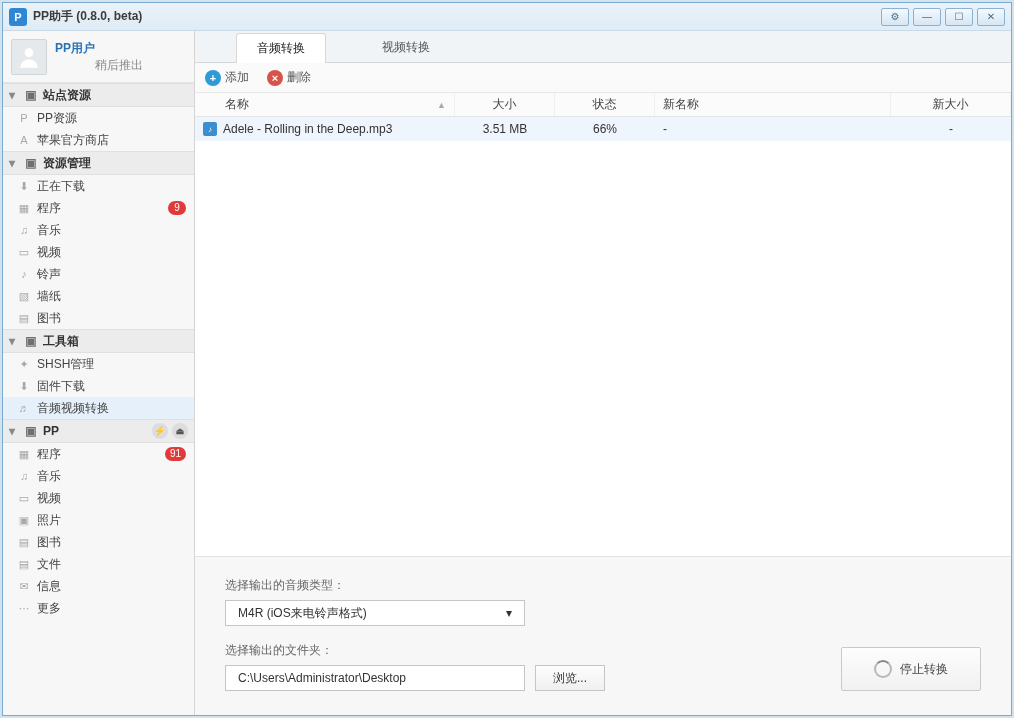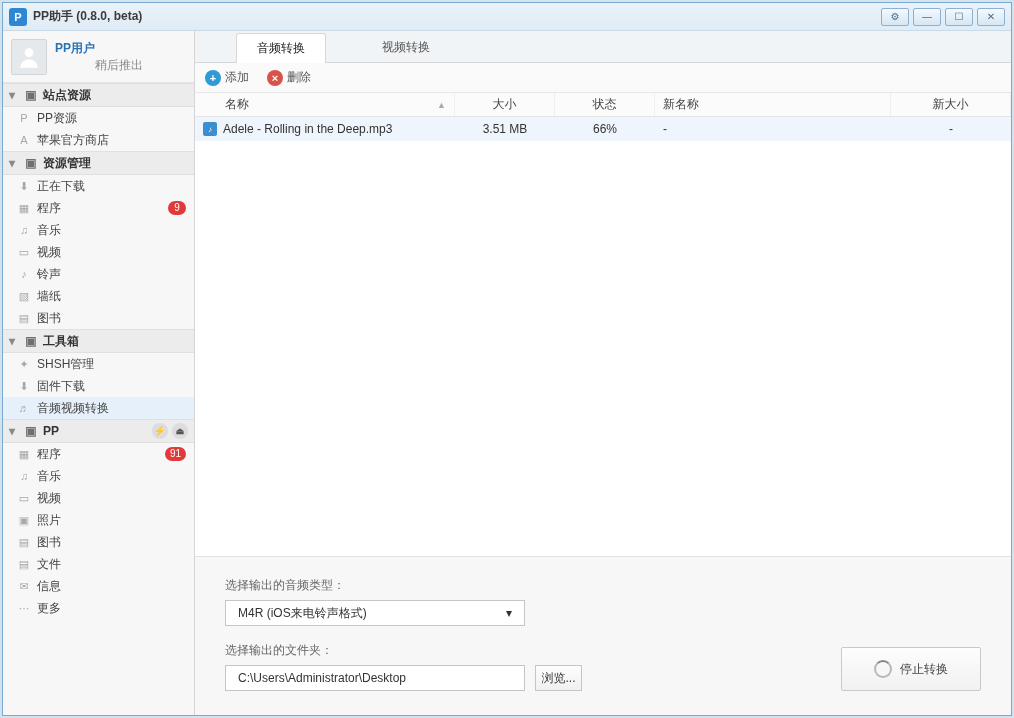--- a/index.html
+++ b/index.html
@@ -51,21 +51,21 @@
 .row .c-newname { flex: 1; }
 .row .c-newsize { flex: 0 0 120px; text-align: center; }
 .filler { flex: 1; }
 .bottom-panel { padding: 20px 30px 24px 30px; background: #f7f7f7; border-top: 1px solid #e3e3e3; display: flex; align-items: flex-end; gap: 8px; }
 .left-controls { flex: 1; }
 .lbl { color: #666; margin-bottom: 6px; }
 .select, .pathbox { height: 26px; border: 1px solid #c5c5c5; background: #fff; display: flex; align-items: center; padding: 0 12px; color: #333; }
 .select { width: 300px; justify-content: space-between; cursor: pointer; }
 .pathrow { display: flex; gap: 10px; }
 .pathbox { width: 300px; }
-.browse { height: 26px; width: 47px; border: 1px solid #c5c5c5; background: linear-gradient(#fdfdfd,#f0f0f0); display: flex; align-items: center; justify-content: center; cursor: pointer; color: #333; }
+.browse { height: 26px; width: 70px; border: 1px solid #c5c5c5; background: linear-gradient(#fdfdfd,#f0f0f0); display: flex; align-items: center; justify-content: center; cursor: pointer; color: #333; }
 .stopbtn { height: 44px; width: 140px; border: 1px solid #c9c9c9; background: linear-gradient(#fdfdfd,#f1f1f1); display: flex; align-items: center; justify-content: center; gap: 8px; cursor: pointer; color: #444; border-radius: 2px; margin-top: 20px; }
 .stopbtn .ref { width: 18px; height: 18px; border: 2px solid #b8b8b8; border-top-color: #888; border-radius: 50%; }
 .section-hdr .chev::before { content: "▾"; }
 .sort-ind { color: #aaa; font-size: 9px; }
 </style>
 </head>
 <body>
 
 <div class="window">
   <div class="titlebar">

